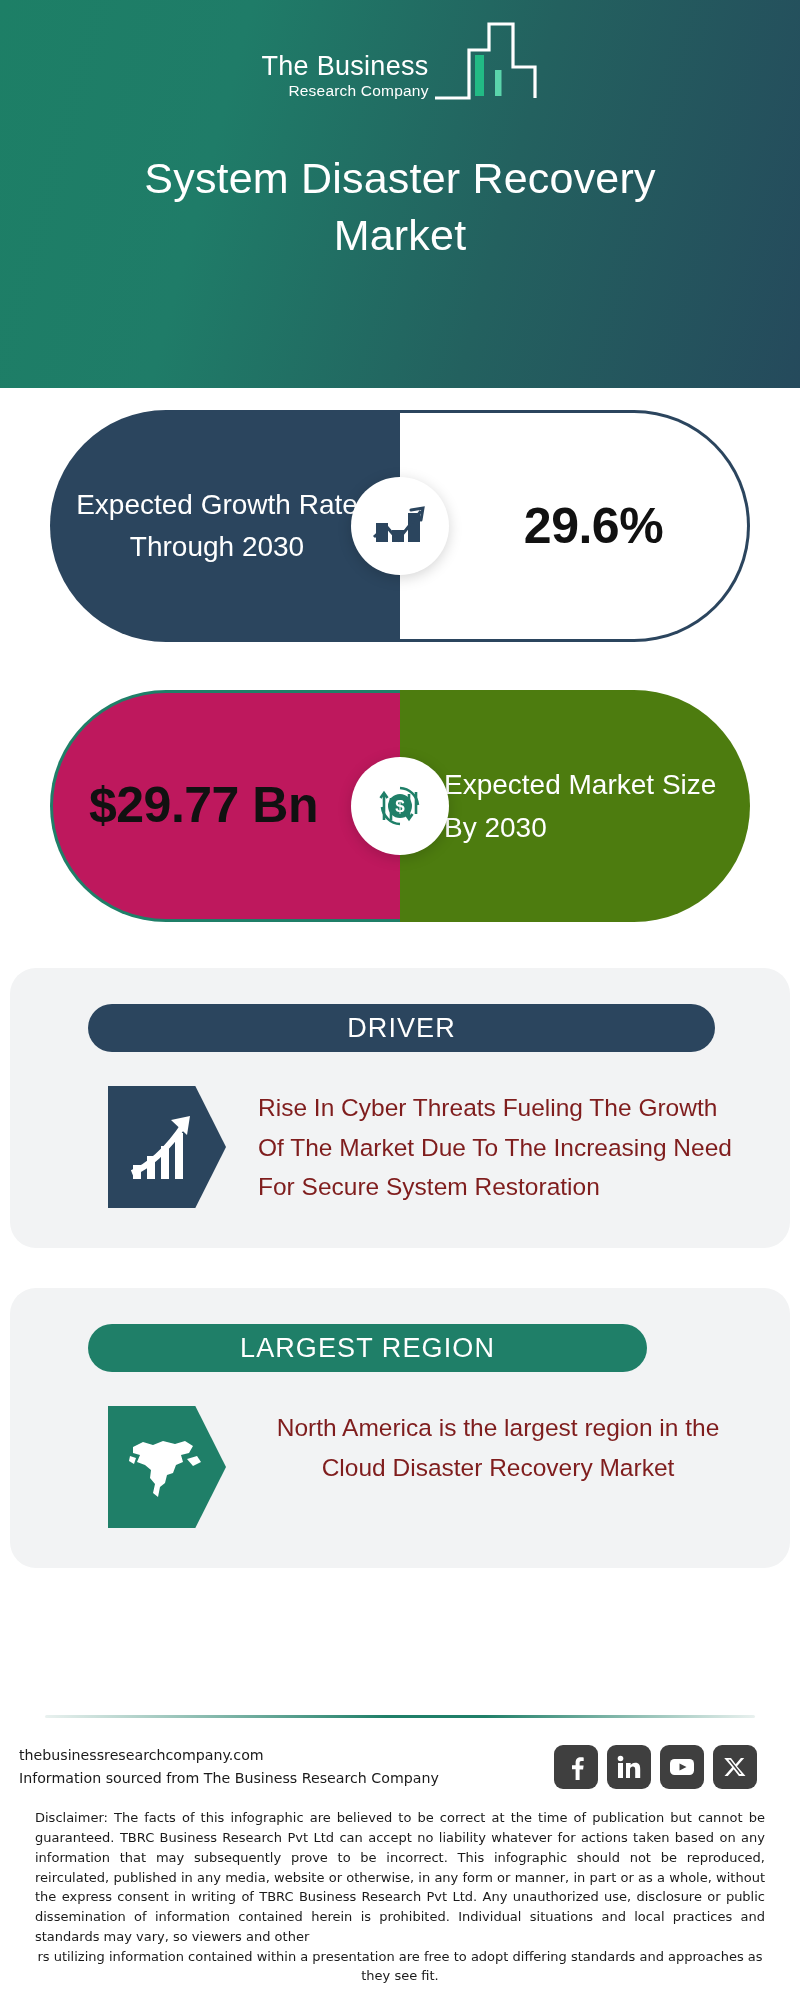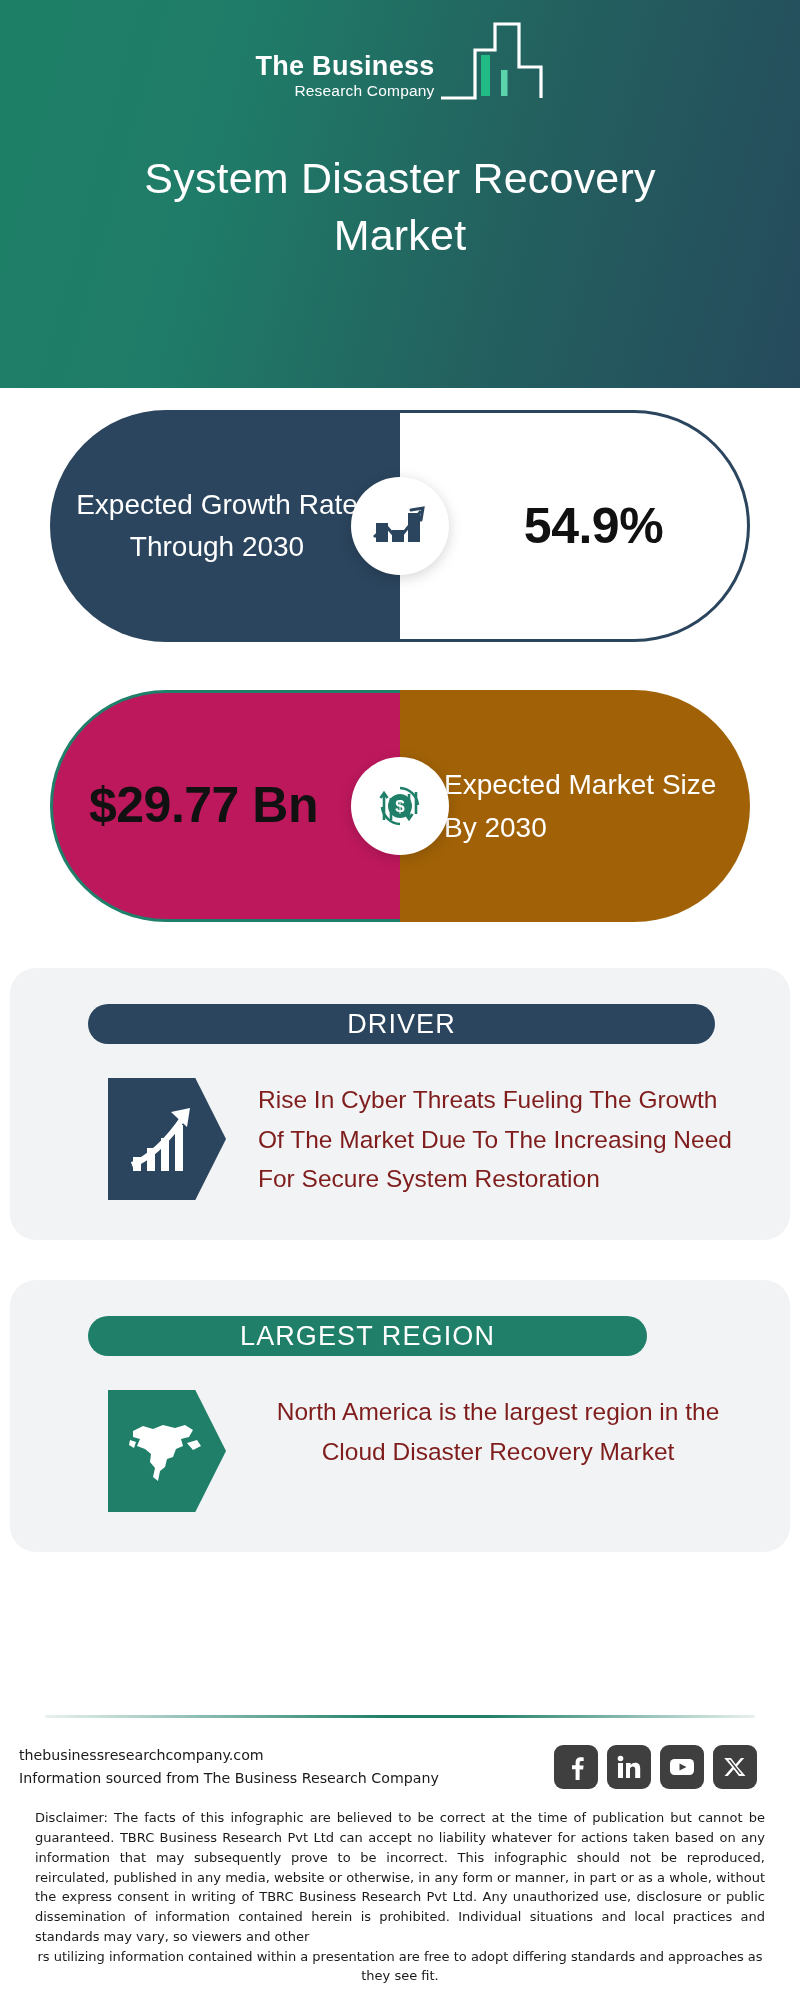--- a/index.html
+++ b/index.html
@@ -37,21 +37,21 @@
     display: flex;
     flex-direction: column;
     align-items: flex-end;
     padding-bottom: 6px;
   }
   .logo-line1 {
     color: #ffffff;
     font-size: 27px;
     letter-spacing: .3px;
     line-height: 1.05;
-    font-weight: 700;
+    font-weight: 400;
   }
   .logo-line2 {
     color: #ffffff;
     font-size: 15.5px;
     letter-spacing: .2px;
     line-height: 1.4;
     font-weight: 400;
   }
   .logo-mark { margin-left: 2px; }
 
@@ -125,21 +125,21 @@
   .ms-left .val {
     color: #111111;
     font-size: 50px;
     font-weight: 700;
     line-height: 1.35;
     text-align: center;
     letter-spacing: -.5px;
     padding-right: 46px;
   }
   .ms-right {
-    background: #a16207;
+    background: #4d7c0f;
     border-radius: 0 116px 116px 0;
     justify-content: center;
   }
   .ms-right .lbl {
     color: #ffffff;
     font-size: 28px;
     line-height: 1.55;
     padding-left: 44px;
     padding-right: 18px;
   }
@@ -164,21 +164,21 @@
   .panel {
     margin: 0 10px;
     background: #f2f3f4;
     border-radius: 26px;
     padding: 36px 0 40px 0;
   }
   .panel.driver { margin-top: 46px; }
   .panel.region { margin-top: 40px; text-align: center; }
 
   .pill {
-    height: 40px;
+    height: 48px;
     margin: 0 75px 0 78px;
     border-radius: 28px;
     display: flex;
     align-items: center;
     justify-content: center;
     color: #ffffff;
     font-size: 27px;
     letter-spacing: 1.1px;
   }
   .pill.blue { background: #2b455e; }
@@ -272,21 +272,21 @@
     <div class="title">System Disaster Recovery Market</div>
   </div>
 
   <div class="stats">
 
     <div class="stat-row">
       <div class="half gr-left">
         <div class="lbl">Expected Growth Rate Through 2030</div>
       </div>
       <div class="half gr-right">
-        <div class="val">54.9%</div>
+        <div class="val">29.6%</div>
       </div>
       <div class="badge">
         <svg width="56" height="50" viewBox="0 0 56 50">
           <rect x="4" y="22" width="12" height="19" fill="#2b455e"></rect>
           <rect x="20" y="29" width="12" height="12" fill="#2b455e"></rect>
           <rect x="36" y="12" width="12" height="29" fill="#2b455e"></rect>
           <path d="M2 36 L14 25 L26 39 L49 10" stroke="#2b455e" stroke-width="3" fill="none"></path>
           <path d="M39 9 L51 7 L49 19" stroke="#2b455e" stroke-width="3" fill="none" stroke-linecap="round"></path>
         </svg>
       </div>

